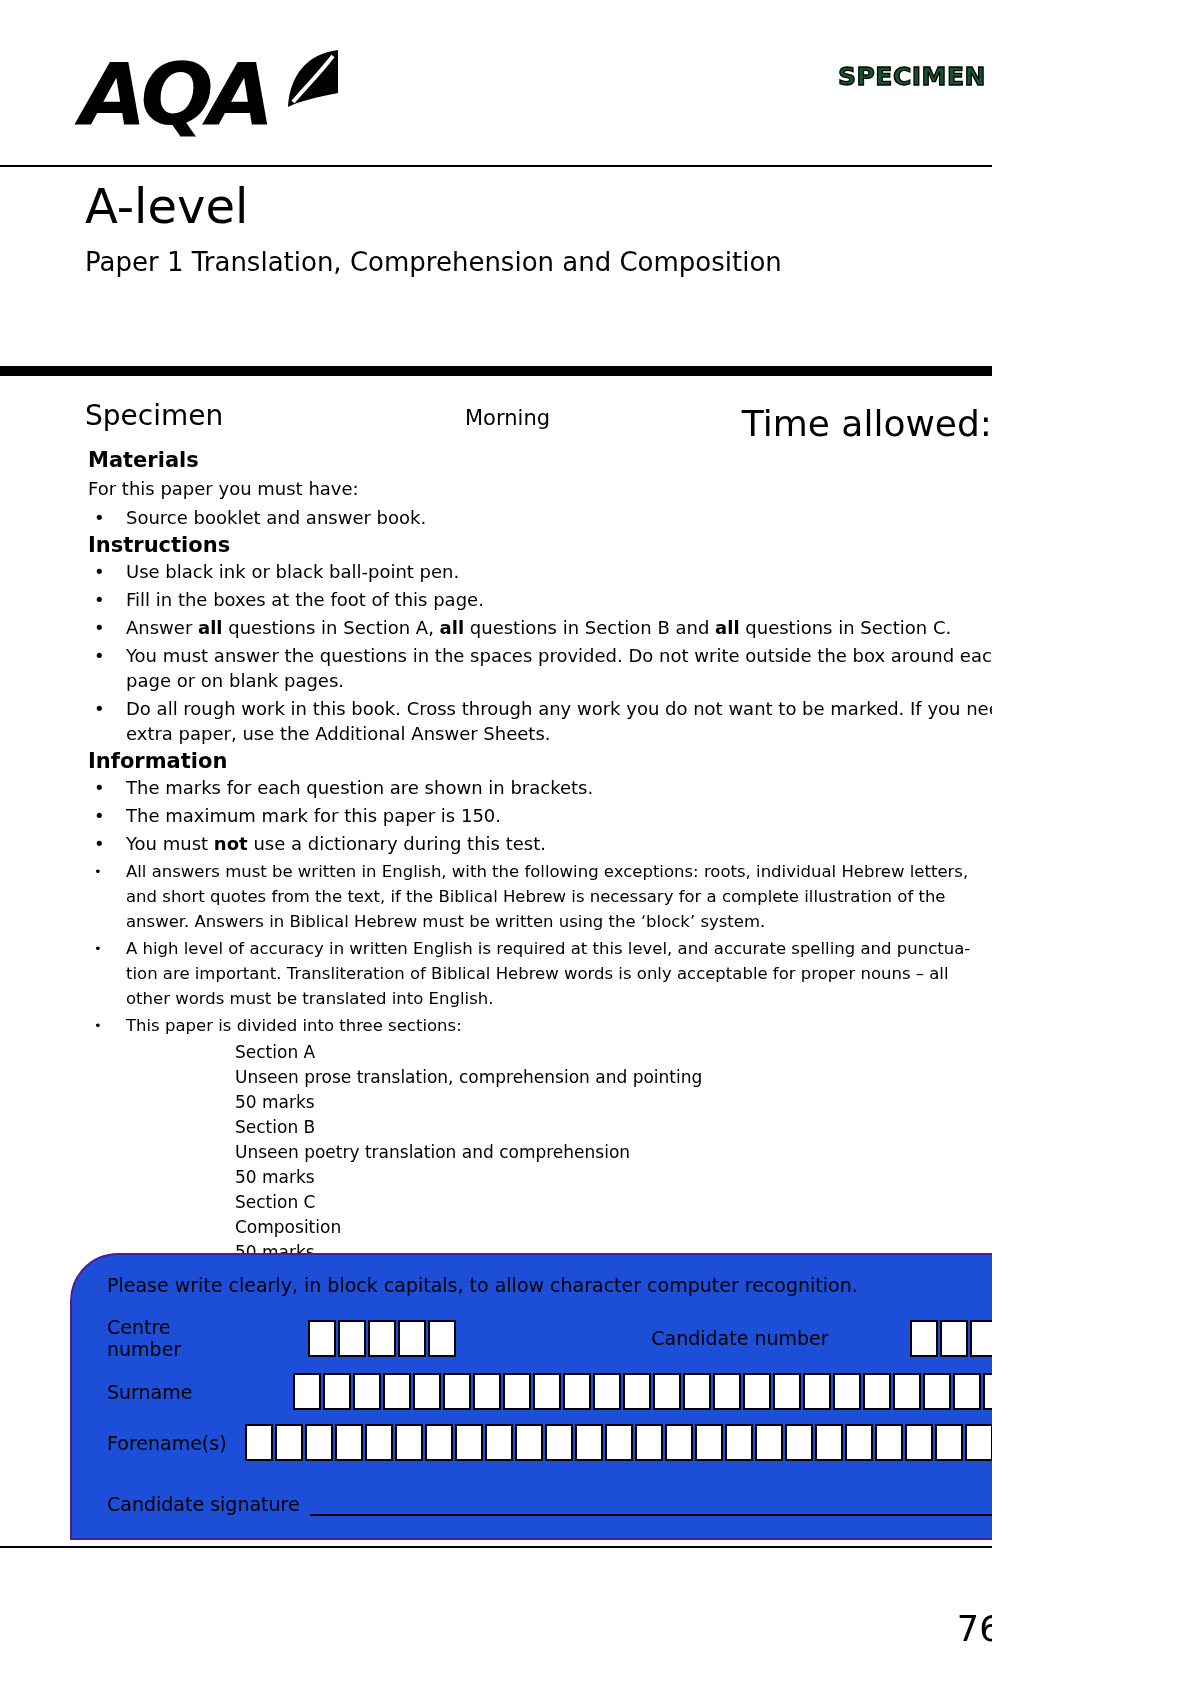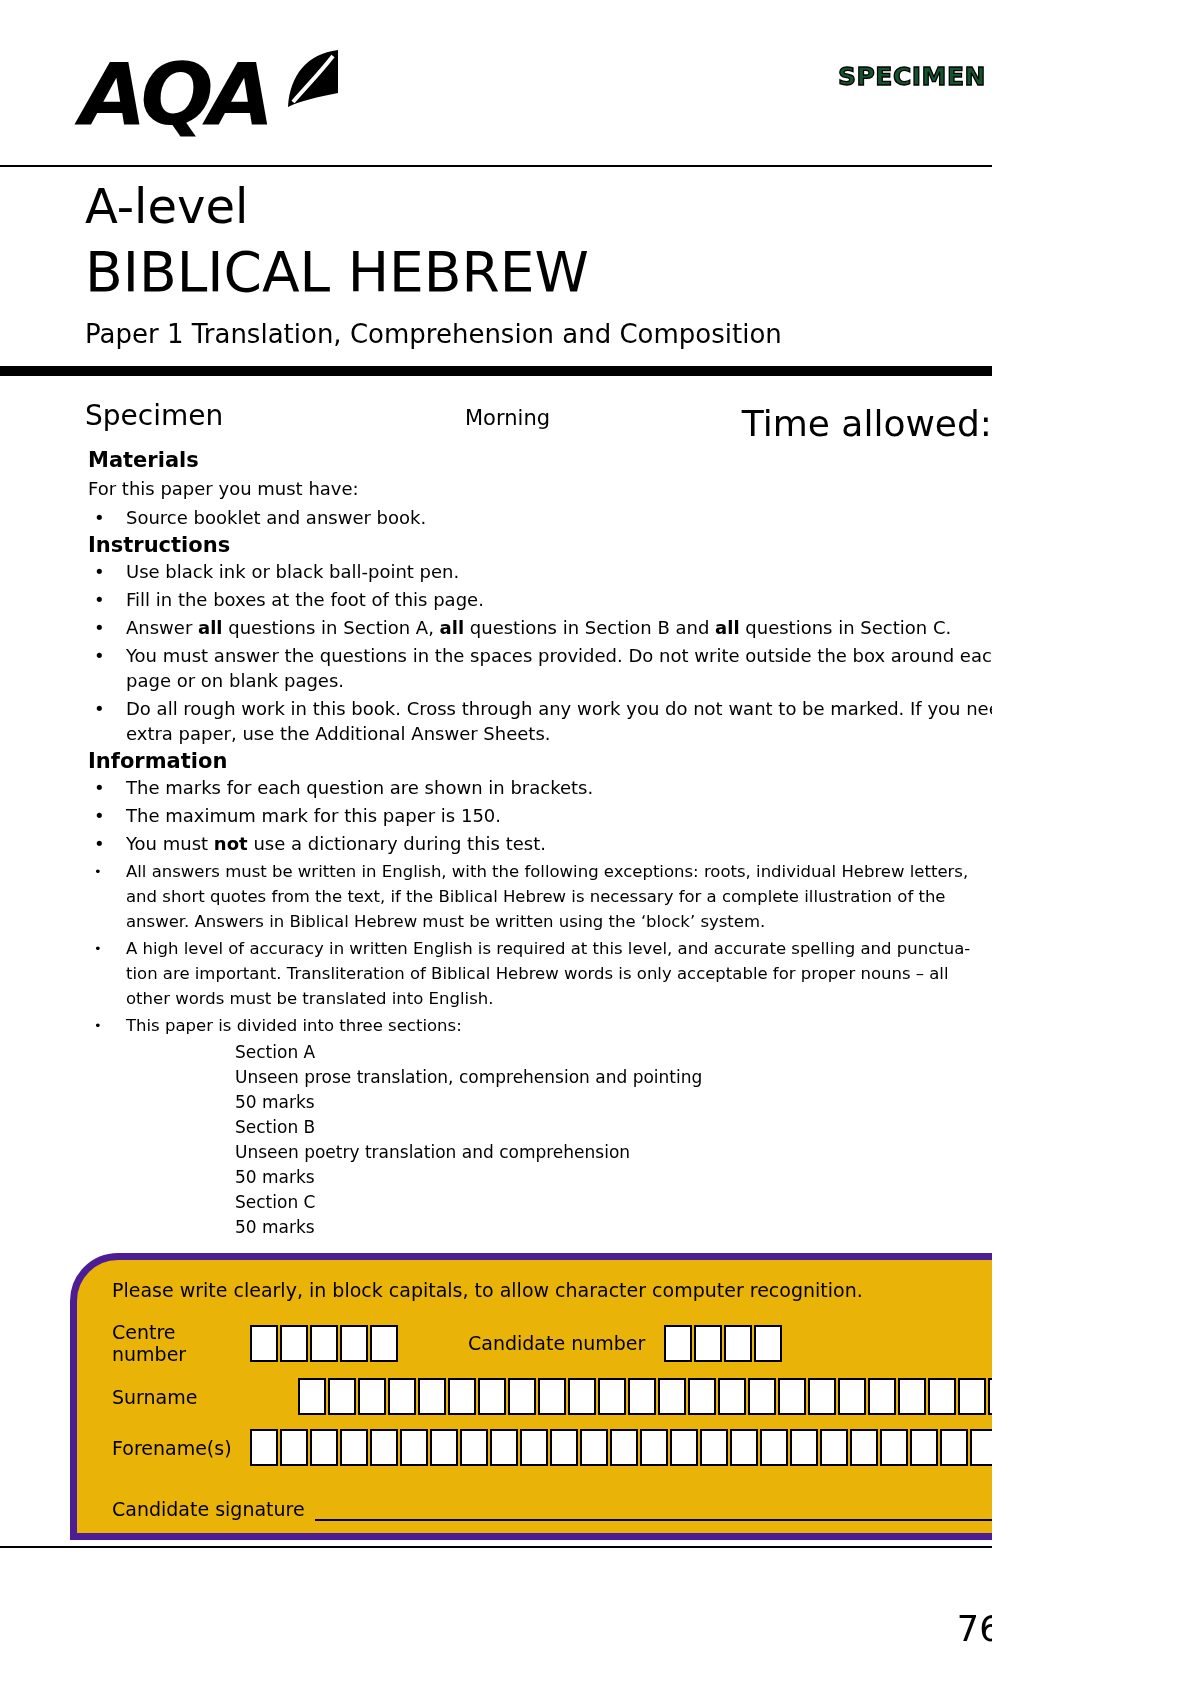--- a/index.html
+++ b/index.html
@@ -43,26 +43,26 @@
   .bullet.small{font-size:16.5px;margin-bottom:2px;}
   .bullet.small .dot{font-size:13px;}
   .paper-sections{margin-left:147px;margin-top:0;}
   .ps-row{display:flex;font-size:17px;line-height:25px;flex-direction:column;}
   .ps-label{width:140px;flex:none;}
   .ps-desc{width:587px;flex:none;}
   .ps-marks{flex:none;}
 
   
   .form-box{position:absolute;top:1253px;left:70px;width:995px;height:287px;
-            border:7px solid #4c1d95;border-radius:48px 0 48px 0;box-sizing:border-box;
-            background:#eab308;}
+            border:2px solid #4c1d95;border-radius:48px 0 48px 0;box-sizing:border-box;
+            background:#1d4ed8;}
   .form-inner{padding:18px 35px 0 35px;}
   .notice{font-size:19px;line-height:24px;}
   .f-row{display:flex;align-items:center;}
-  .f-row.r1{margin-top:19px;}
+  .f-row.r1{margin-top:19px;justify-content:space-between;}
   .f-row.r2{margin-top:13px;gap:48px;}
   .f-row.r3{margin-top:14px;}
   .f-row.r4{margin-top:31px;}
   .f-label{font-size:19px;}
   .w1{width:138px;flex:none;}
   .w2{width:196px;flex:none;}
   .gap1{width:70px;flex:none;}
   .cells{display:flex;gap:2px;}
   .cell{width:28px;height:37px;border:2px solid #000;box-sizing:border-box;background:#fff;flex:none;}
   .sig-line{flex:1;border-bottom:2px solid #000;height:22px;margin-left:10px;margin-right:0px;}
@@ -81,21 +81,20 @@
       <path d="M3,59 C5,27 22,6 53,2 L53,45 C33,49 15,53 3,59 Z" fill="#000"></path>
       <path d="M8,54 C20,40 34,26 48,8" stroke="#fff" stroke-width="4" fill="none"></path>
     </svg>
   </div>
   <div class="spec-material">SPECIMEN MATERIAL</div>
 
   <div class="rule-thin-top"></div>
 
   <div class="titles">
     <div class="t-qual">A-level</div>
-    <div class="t-subj">BIBLICAL HEBREW</div>
     <div class="t-paper">Paper 1 Translation, Comprehension and Composition</div>
   </div>
 
   <div class="rule-thick"></div>
 
   <div class="meta">
     <span class="m-series">Specimen</span>
     <span class="m-session">Morning</span>
     <span class="m-time">Time allowed: 3 hours</span>
   </div>
@@ -176,20 +175,21 @@
             <span class="ps-desc">Unseen prose translation, comprehension and pointing</span>
             <span class="ps-marks">50 marks</span>
           </div>
           <div class="ps-row">
             <span class="ps-label">Section B</span>
             <span class="ps-desc">Unseen poetry translation and comprehension</span>
             <span class="ps-marks">50 marks</span>
           </div>
           <div class="ps-row">
             <span class="ps-label">Section C</span>
+            <span class="ps-desc">Composition</span>
             <span class="ps-marks">50 marks</span>
           </div>
         </div>
     </div>
   </div>
 
   <div class="form-box">
     <div class="form-inner">
       <div class="notice">Please write clearly, in block capitals, to allow character computer recognition.</div>
 

